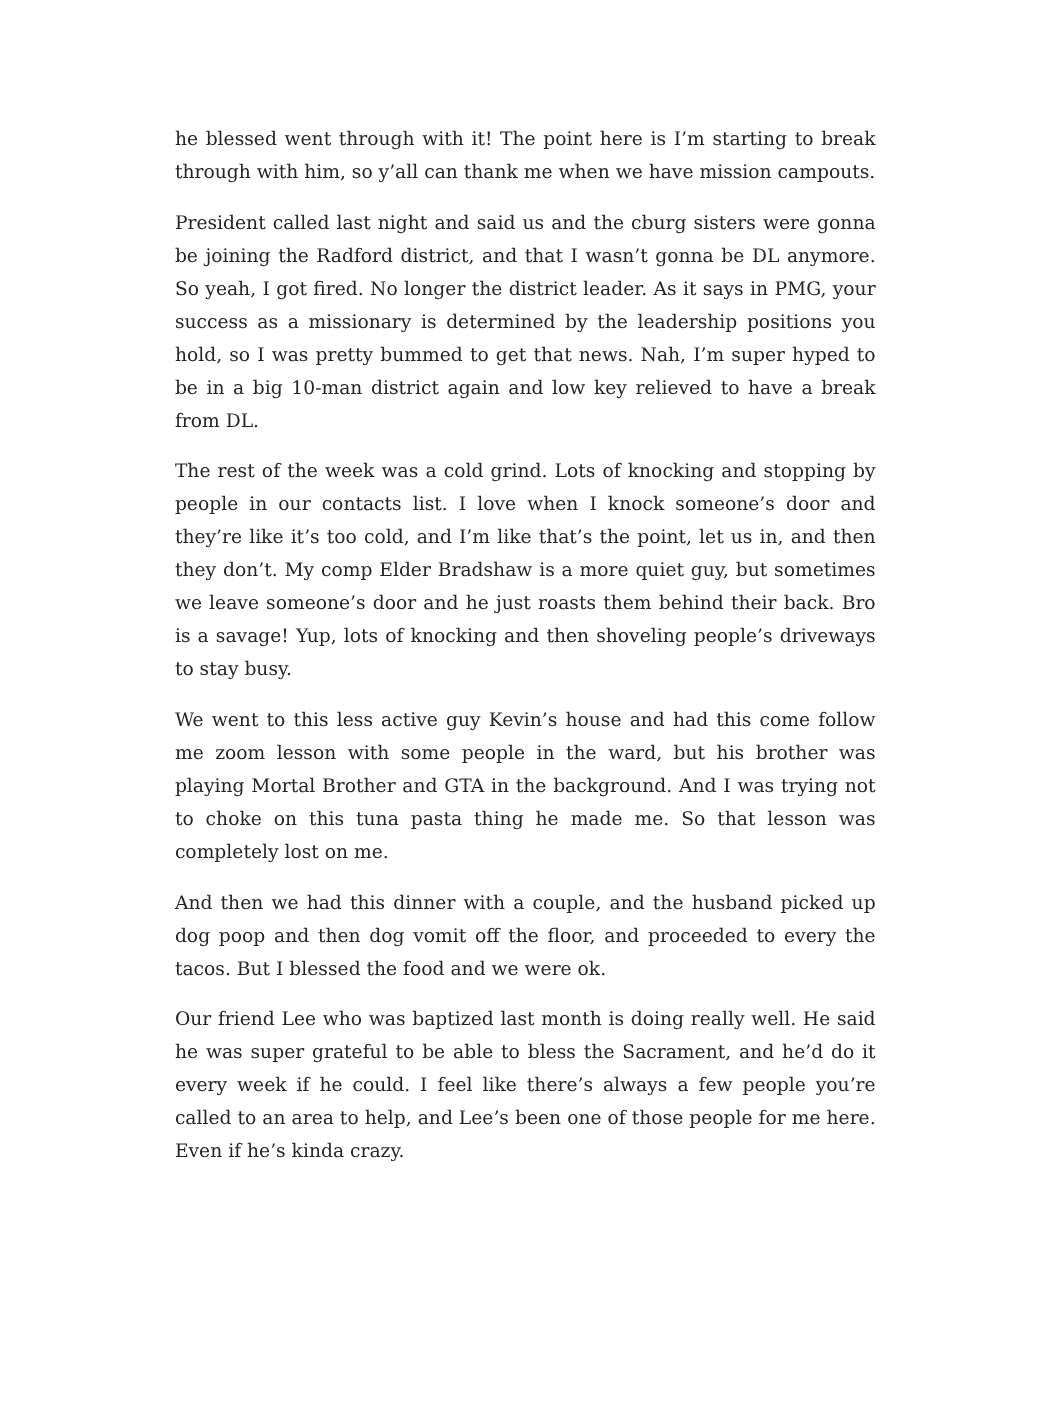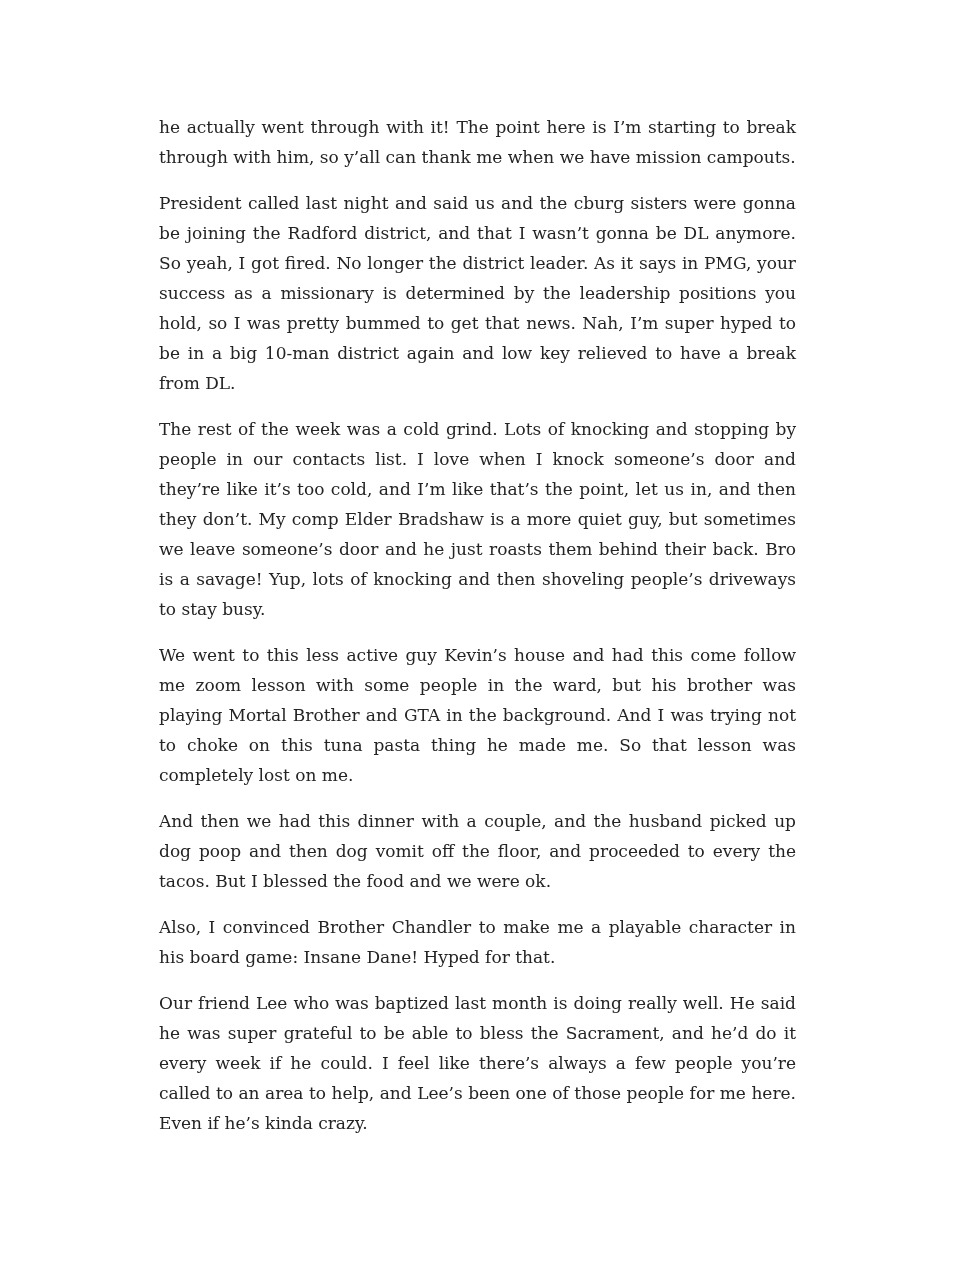--- a/index.html
+++ b/index.html
@@ -41,22 +41,21 @@
       font-family: "DejaVu Serif", serif;
       font-size: 13px;
       color: #454545;
     }
   </style>
 </head>
 <body>
 
 <div class="page">
   <div class="text-block">
-    <p>he actually went through with it! The point here is I’m starting to break through with him, so y’all can thank me when we have mission campouts.</p>
+    <p>he blessed went through with it! The point here is I’m starting to break through with him, so y’all can thank me when we have mission campouts.</p>
     <p>President called last night and said us and the cburg sisters were gonna be joining the Radford district, and that I wasn’t gonna be DL anymore. So yeah, I got fired. No longer the district leader. As it says in PMG, your success as a missionary is determined by the leadership positions you hold, so I was pretty bummed to get that news.  Nah, I’m super hyped to be in a big 10-man district again and low key relieved to have a break from DL.</p>
     <p>The rest of the week was a cold grind. Lots of knocking and stopping by people in our contacts list. I love when I knock someone’s door and they’re like it’s too cold, and I’m like that’s the point, let us in, and then they don’t. My comp Elder Bradshaw is a more quiet guy, but sometimes we leave someone’s door and he just roasts them behind their back. Bro is a savage! Yup, lots of knocking and then shoveling people’s driveways to stay busy.</p>
     <p>We went to this less active guy Kevin’s house and had this come follow me zoom lesson with some people in the ward, but his brother was playing Mortal Brother and GTA in the background. And I was trying not to choke on this tuna pasta thing he made me. So that lesson was completely lost on me.</p>
     <p>And then we had this dinner with a couple, and the husband picked up dog poop and then dog vomit off the floor, and proceeded to every the tacos. But I blessed the food and we were ok.</p>
-    <p>Also, I convinced Brother Chandler to make me a playable character in his board game: Insane Dane! Hyped for that.</p>
     <p>Our friend Lee who was baptized last month is doing really well. He said he was super grateful to be able to bless the Sacrament, and he’d do it every week if he could. I feel like there’s always a few people you’re called to an area to help, and Lee’s been one of those people for me here. Even if he’s kinda crazy.</p>
   </div>
   <div class="page-number">219</div>
 </div>
 
 </body></html>

